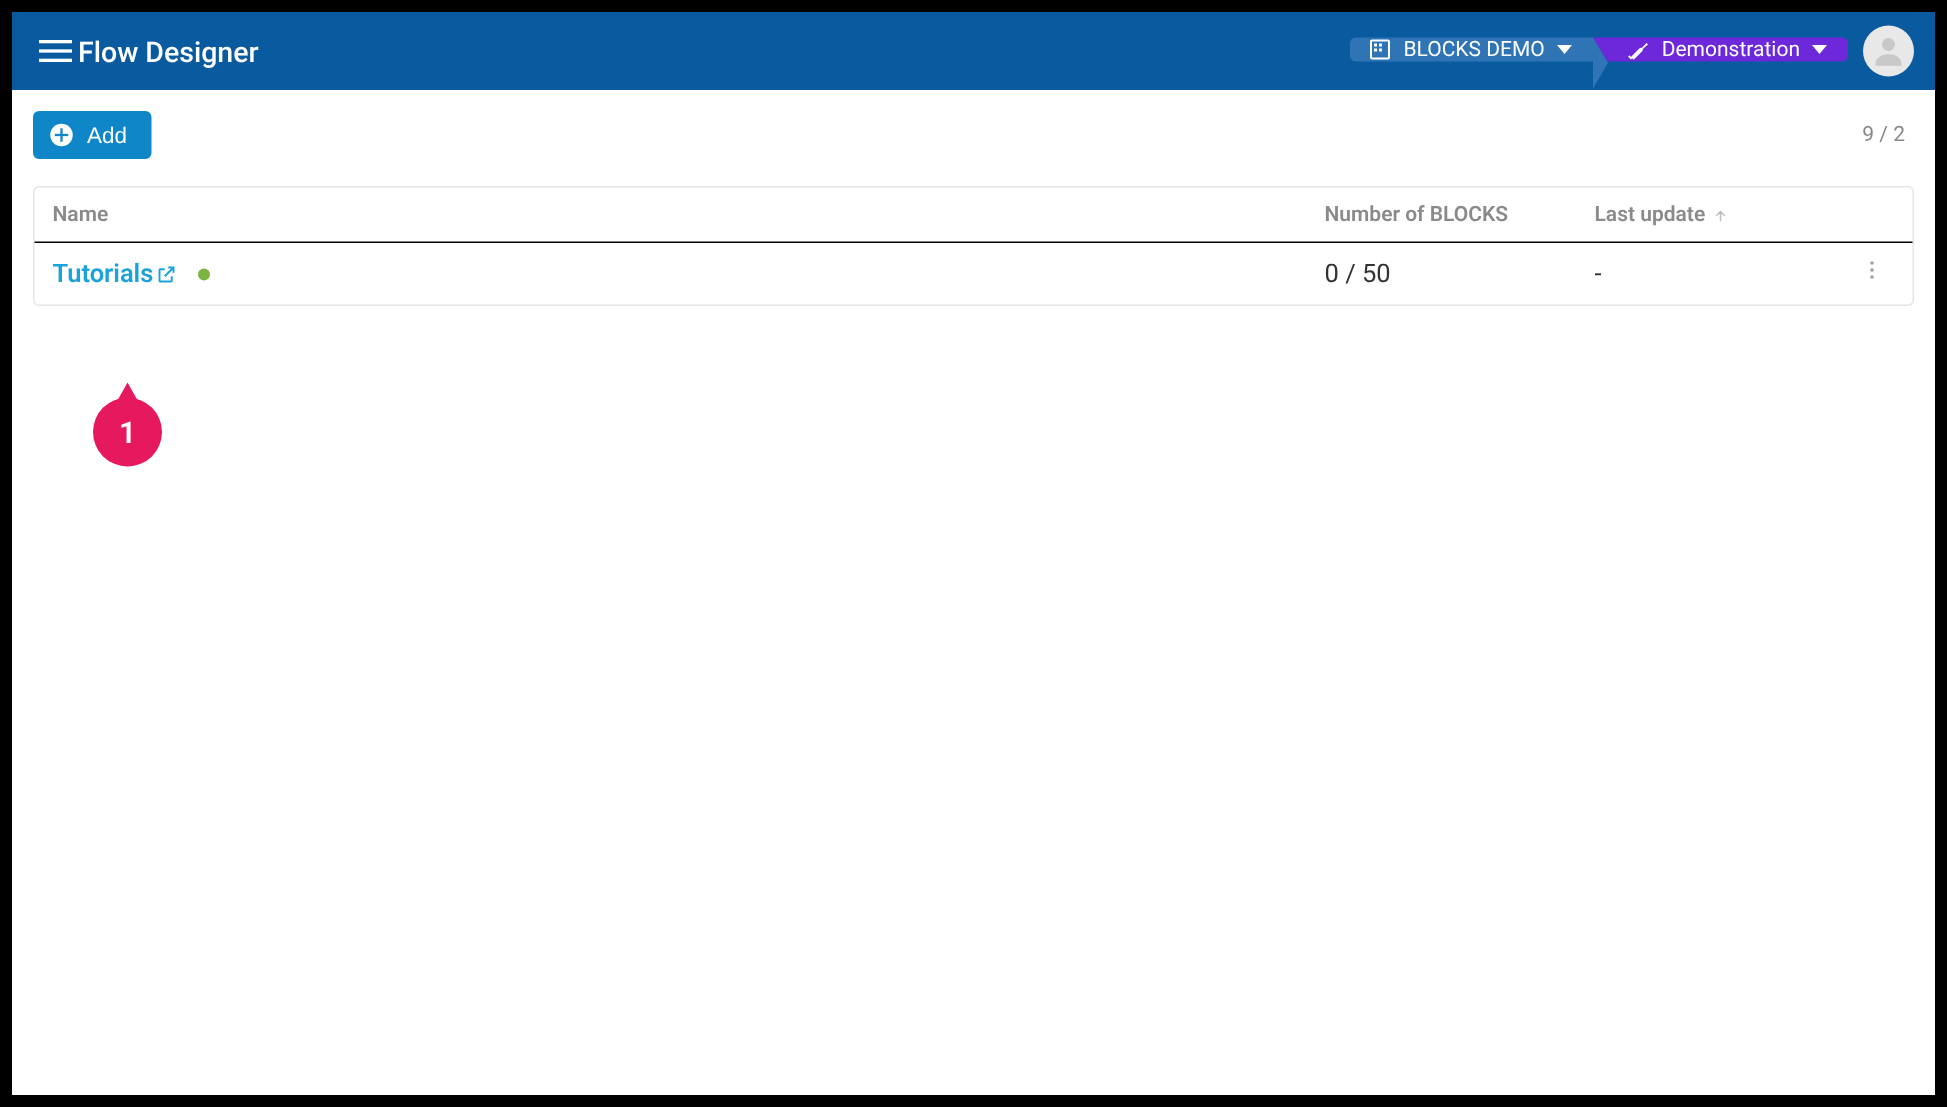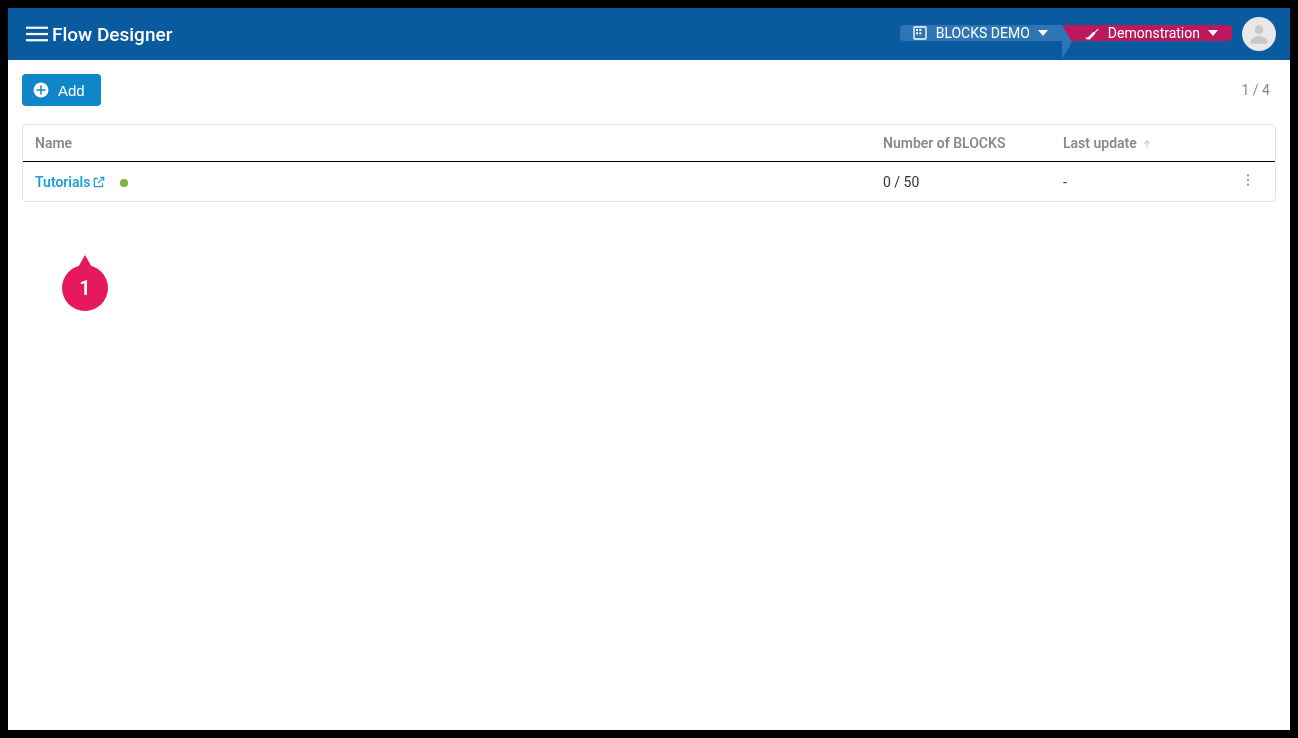--- a/index.html
+++ b/index.html
@@ -10,38 +10,38 @@
   .hamburger { display: inline-flex; align-items: center; justify-content: center; width: 30px; height: 30px; cursor: pointer; }
   .app-title { font-size: 19px; font-weight: 500; margin-left: 0; color: #fff; }
   .topbar-spacer { flex: 1; }
   .breadcrumb { display: flex; align-items: flex-start; height: 18px; margin-right: 10px; }
   .bc-seg { display: flex; align-items: center; padding: 0 14px 0 18px; position: relative; color: #fff; font-size: 14px; cursor: pointer; }
   .bc-seg.first { background: #2f75b5; border-top-left-radius: 4px; border-bottom-left-radius: 4px; padding-left: 12px; }
   .bc-seg.first::after {
     content: ""; position: absolute; right: -10px; top: 0; width: 0; height: 0;
     border-top: 17px solid transparent; border-bottom: 17px solid transparent; border-left: 10px solid #2f75b5; z-index: 2;
   }
-  .bc-seg.second { background: #be185d; border-top-right-radius: 4px; border-bottom-right-radius: 4px; padding-left: 22px; }
+  .bc-seg.second { background: #6d28d9; border-top-right-radius: 4px; border-bottom-right-radius: 4px; padding-left: 22px; }
   .bc-seg.second::before {
     content: ""; position: absolute; left: 0; top: 0; width: 0; height: 0;
     border-top: 17px solid transparent; border-bottom: 17px solid transparent; border-left: 10px solid #0a5aa0; z-index:1;
   }
   .bc-icon { display: inline-flex; margin-right: 8px; }
   .bc-caret { margin-left: 8px; display: inline-flex; }
   .avatar { width: 34px; height: 34px; border-radius: 50%; background: #e8e8e8; display: flex; align-items: center; justify-content: center; cursor: pointer; }
   .avatar svg { width: 26px; height: 26px; fill: #c8c8c8; }
   .content { flex: 1; padding: 14px; position: relative; }
   .toolbar-row { display: flex; align-items: center; justify-content: space-between; margin-bottom: 18px; }
   .add-btn { display: inline-flex; align-items: center; background: #0f86c7; color: #fff; border: none; border-radius: 4px; padding: 7px 16px 7px 10px; font-size: 15px; cursor: pointer; }
   .add-btn .plus { display:inline-flex; margin-right: 8px; }
   .page-count { color: #888; font-size: 14px; padding-right: 6px; }
   .table { width: 100%; border: 1px solid #e5e5e5; border-radius: 4px; overflow: visible; }
   .thead, .trow { display: flex; align-items: center; }
   .thead { padding: 10px 12px; color: #8a8a8a; font-weight: 600; font-size: 14px; border-bottom: 1px solid #000000; }
-  .trow { padding: 10px 12px; font-size: 14px; color: #333; }
+  .trow { padding: 10px 12px; font-size: 17px; color: #333; }
   .col-name { flex: 1 1 auto; }
   .col-blocks { width: 180px; }
   .col-update { width: 170px; display: flex; align-items: center; }
   .col-actions { width: 30px; text-align: right; }
   .sort-arrow { margin-left: 4px; display:inline-flex; }
   .row-link { color: #1aa3d8; font-weight: 600; text-decoration: none; display: inline-flex; align-items: center; cursor: pointer; }
   .openext { margin-left: 2px; display: inline-flex; }
   .status-dot { width: 8px; height: 8px; border-radius: 50%; background: #7cb342; display: inline-block; margin-left: 10px; vertical-align: middle; }
   .kebab { color: #9e9e9e; cursor: pointer; display:inline-flex; justify-content:center; width:100%; }
   .callout {
@@ -118,21 +118,21 @@
       <button class="add-btn">
         <span class="plus">
           <svg width="18" height="18" viewBox="0 0 24 24" fill="#fff">
               <circle cx="12" cy="12" r="10" fill="#fff"></circle>
               <rect x="11" y="6" width="2" height="12" fill="#0f86c7"></rect>
               <rect x="6" y="11" width="12" height="2" fill="#0f86c7"></rect>
             </svg>
         </span>
         <span>Add</span>
       </button>
-      <span class="page-count">1 / 4</span>
+      <span class="page-count">9 / 2</span>
     </div>
 
     <div class="table">
       <div class="thead">
         <div class="col-name">Name</div>
         <div class="col-blocks">Number of BLOCKS</div>
         <div class="col-update">
           <span>Last update</span>
           <span class="sort-arrow">
             <svg width="12" height="12" viewBox="0 0 24 24" fill="#bdbdbd">

